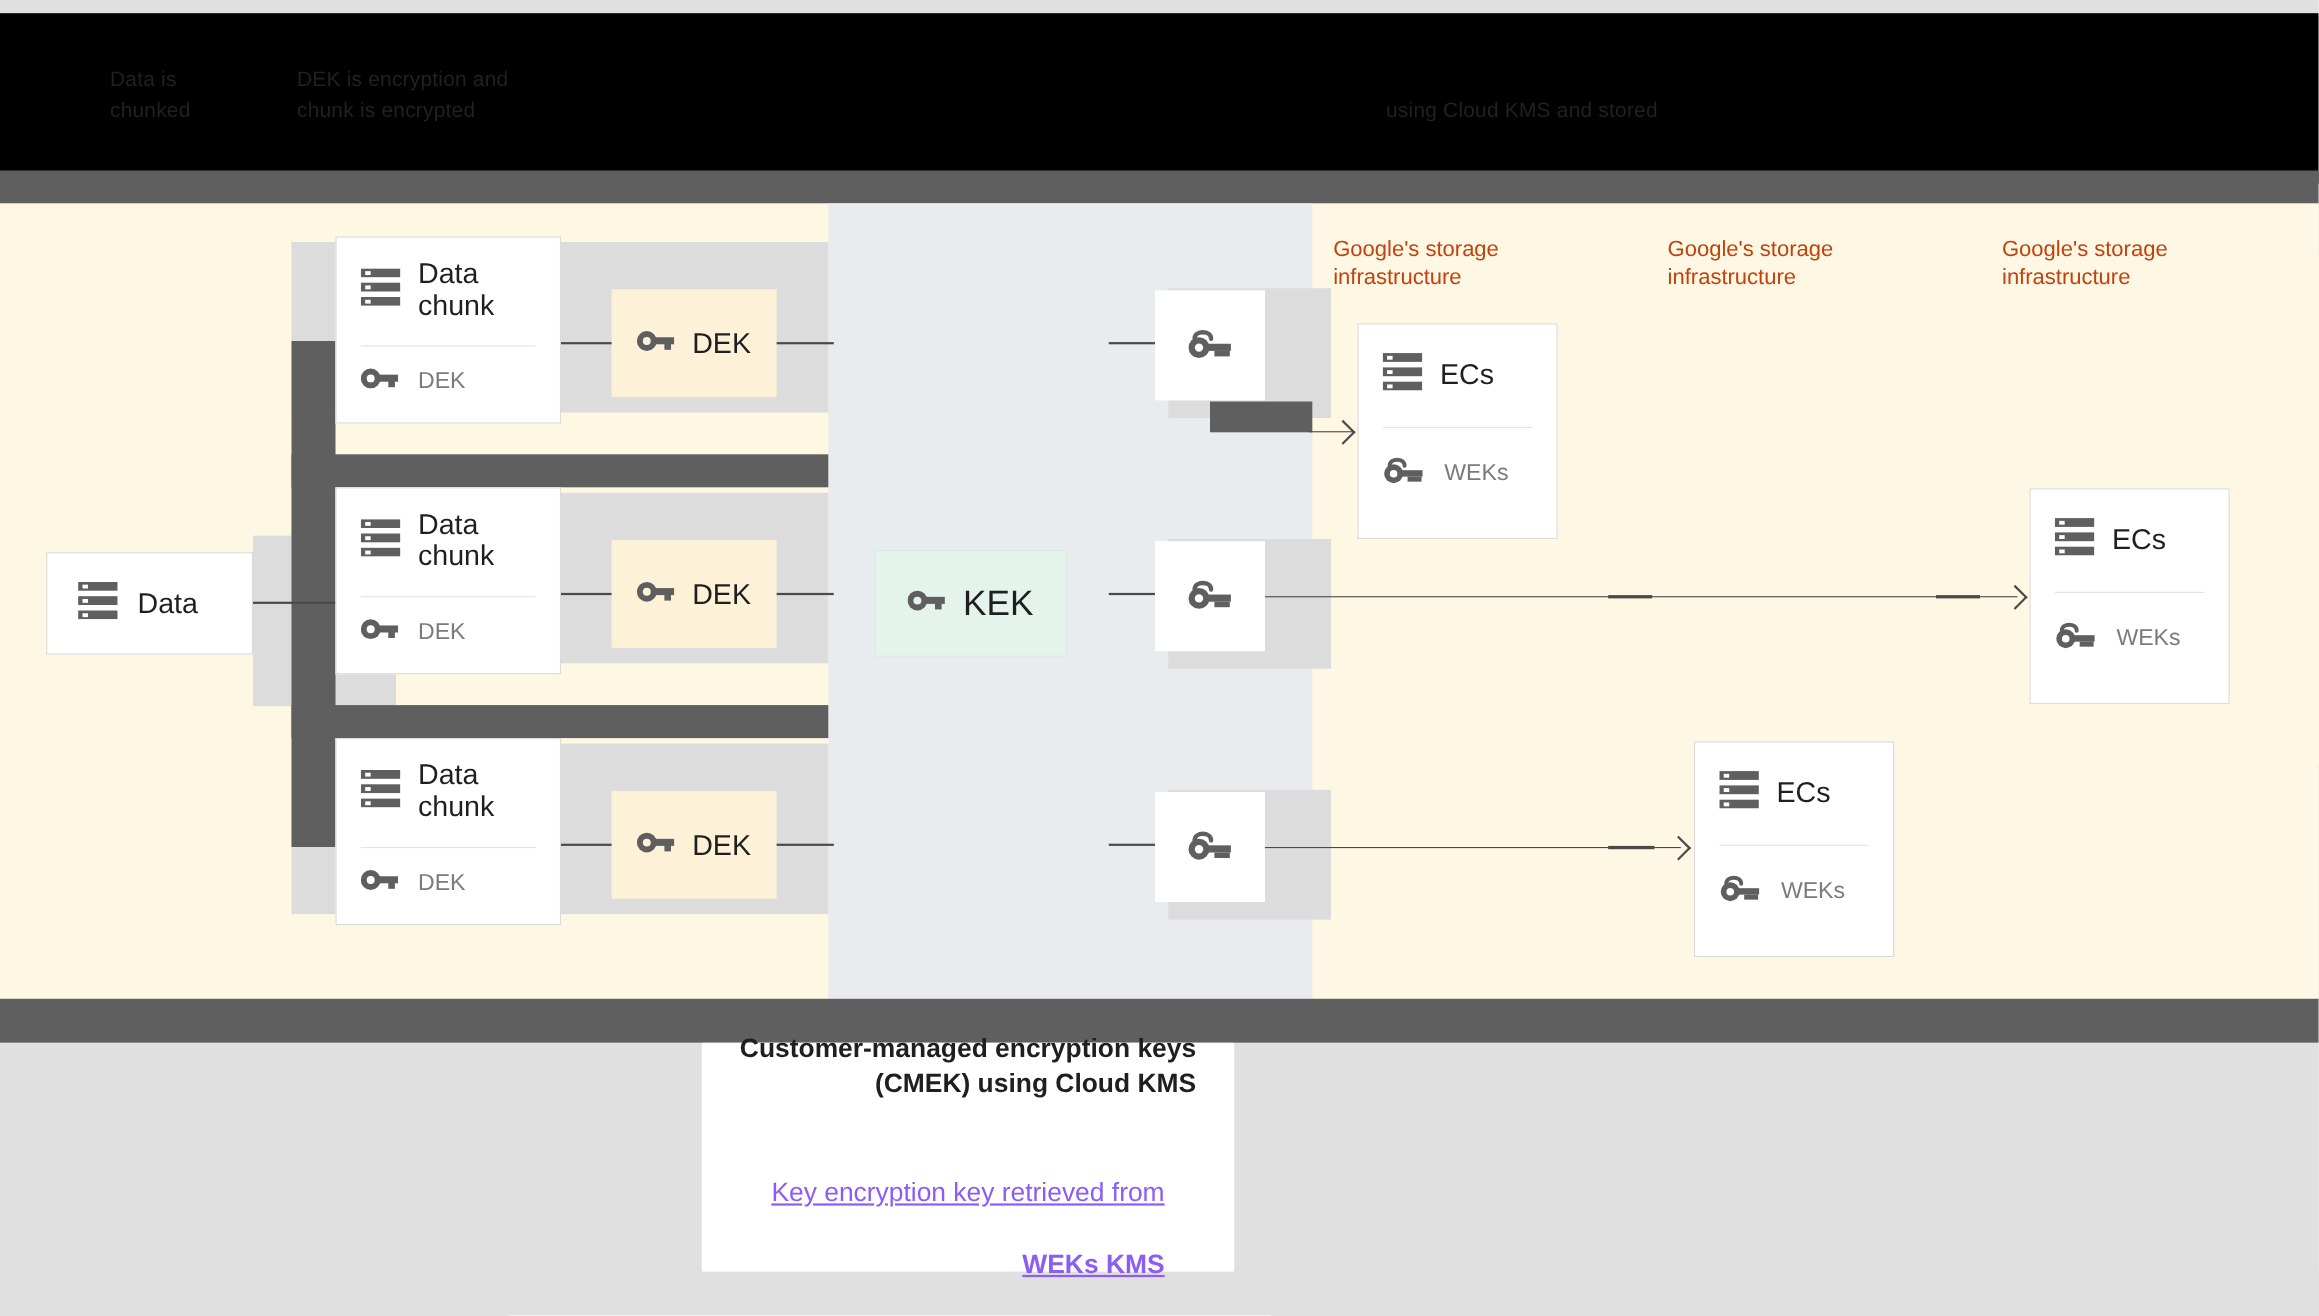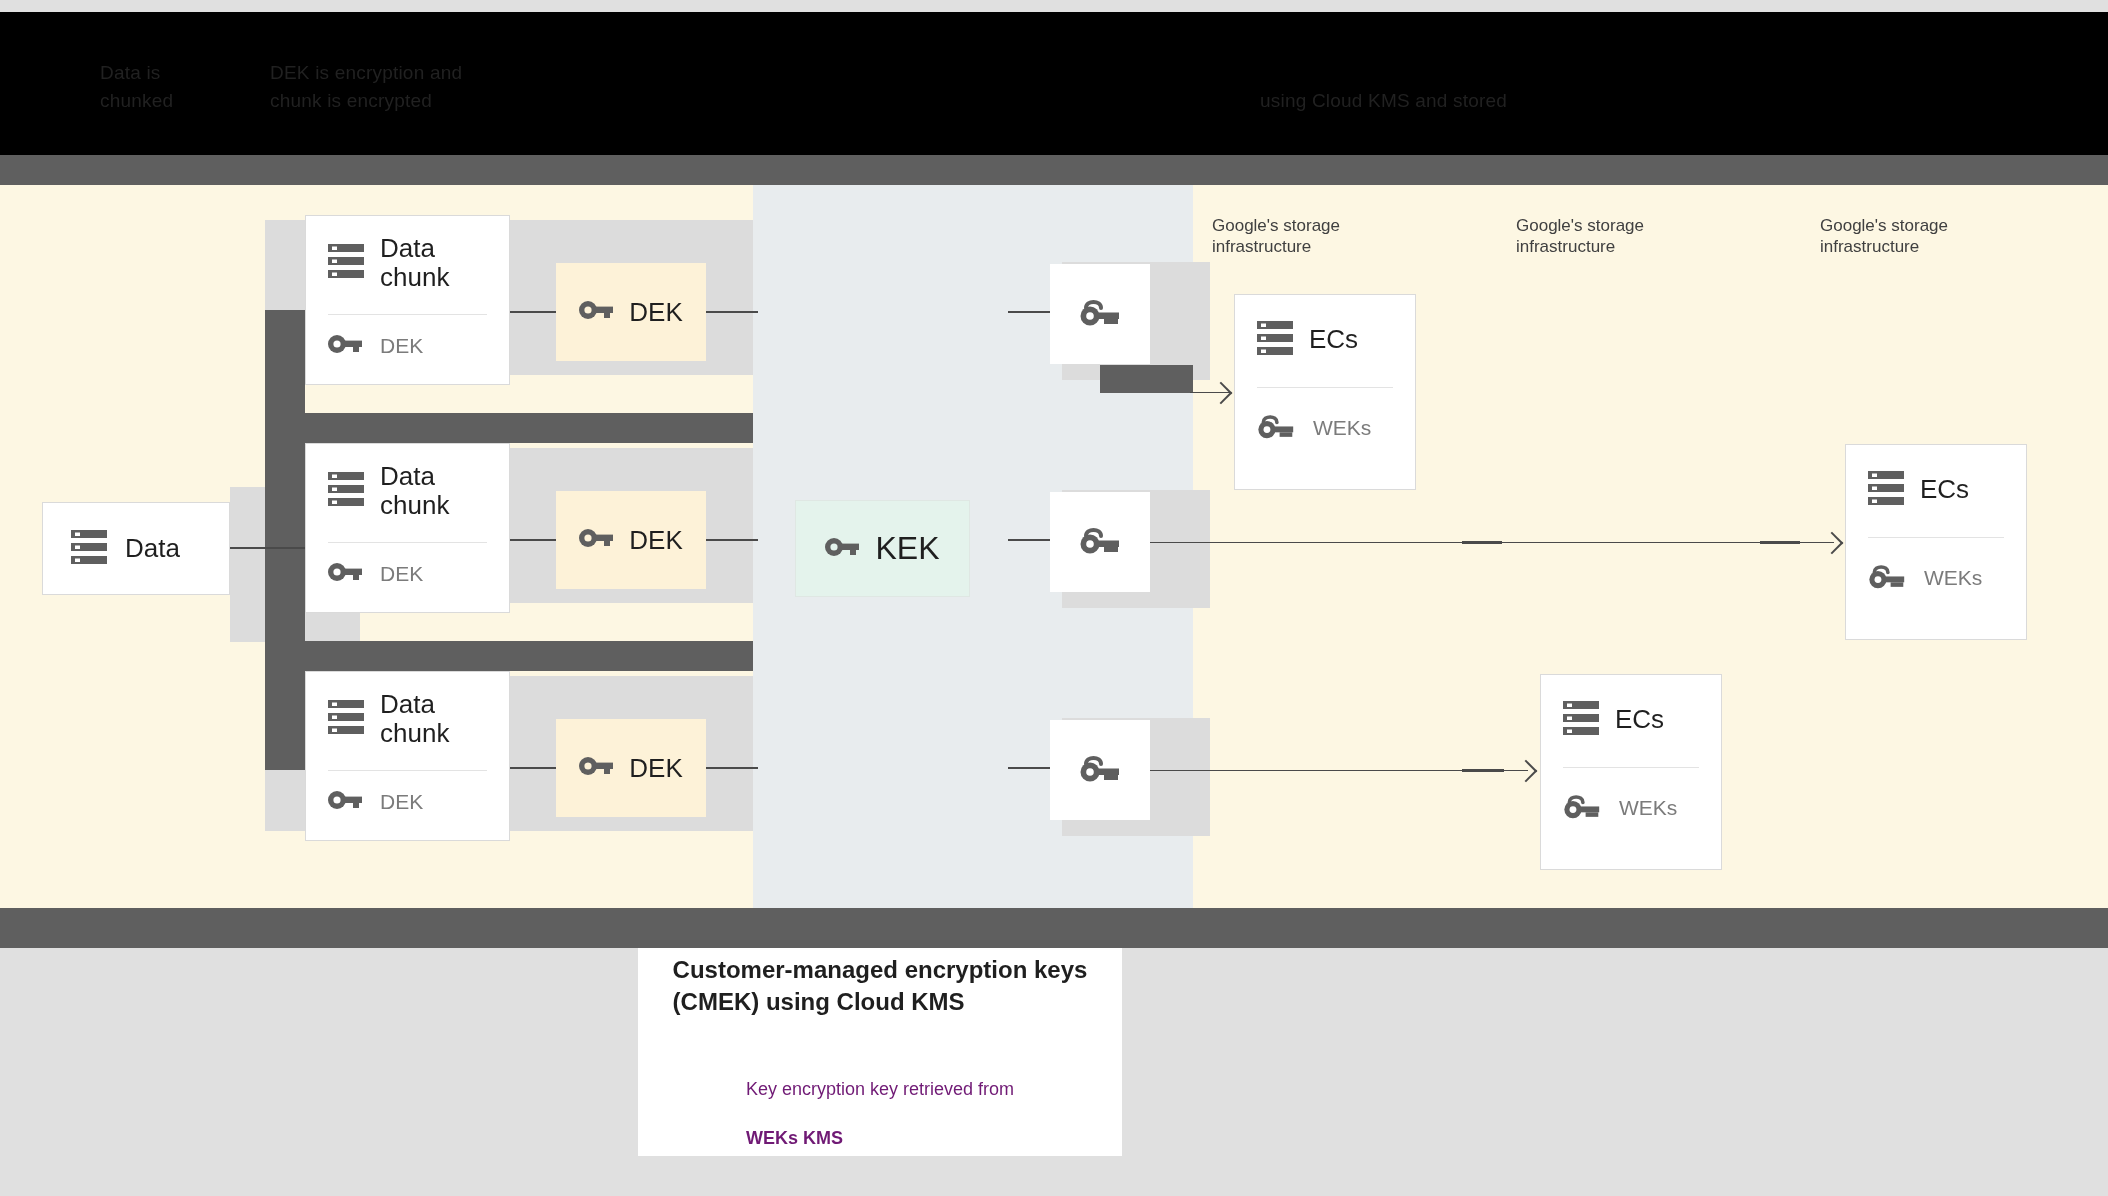--- a/index.html
+++ b/index.html
@@ -255,22 +255,22 @@
     box-sizing: border-box;
   }
   .card-ec .card-div { margin-top: 28px; margin-bottom: 24px; }
   .card-ec.e1 { left: 1234px; top: 294px; }
   .card-ec.e2 { left: 1845px; top: 444px; }
   .card-ec.e3 { left: 1540px; top: 674px; }
 
   
   .infra-label {
     position: absolute;
-    font-size: 17px;
-    color: #404040;
+    font-size: 20px;
+    color: #c2410c;
     line-height: 1.26;
     white-space: pre-line;
     top: 215px;
   }
   .infra-label.i1 { left: 1212px; }
   .infra-label.i2 { left: 1516px; }
   .infra-label.i3 { left: 1820px; }
 
   
   .line {
@@ -289,37 +289,38 @@
   
   .caption {
     position: absolute;
     left: 638px; top: 948px;
     width: 484px; height: 208px;
     background: #ffffff;
     display: flex;
     flex-direction: column;
     align-items: center;
     justify-content: center;
-    text-align: left;
+    text-align: right;
     padding: 0 24px;
     box-sizing: border-box;
   }
   .caption .cap-1 {
     font-size: 24px;
     font-weight: bold;
     color: #1f1f1f;
     line-height: 1.35;
     white-space: pre-line;
   }
   .caption .cap-2 {
     margin-top: 34px;
-    font-size: 18px;
-    color: #701a75;
+    font-size: 24px;
+    color: #8b5cf6;
     line-height: 1.35;
     white-space: pre-line;
+    text-decoration: underline;
   }
   .caption .cap-2 b { font-weight: bold; }
 
   
   .ico { display: block; flex: none; }
 </style>
 </head>
 <body>
 
 <div id="stage">

